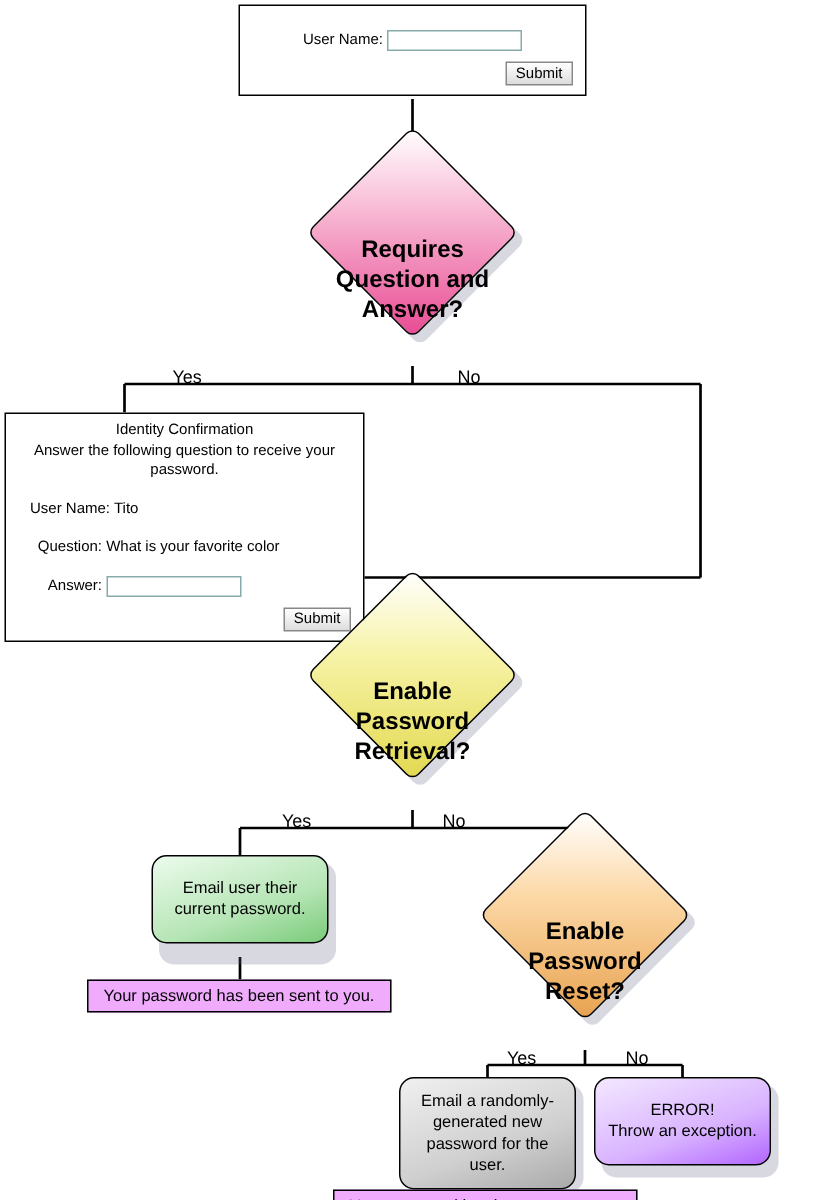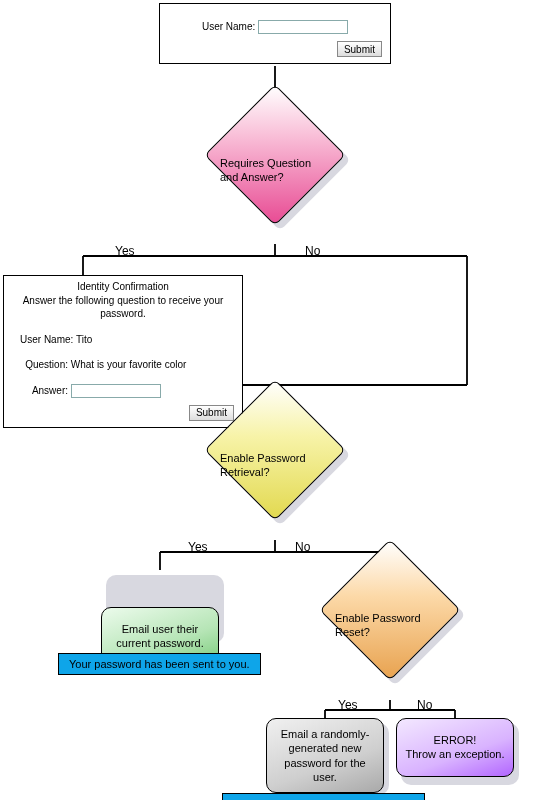--- a/index.html
+++ b/index.html
@@ -71,41 +71,42 @@
     position: absolute;
     width: 100px;
     height: 100px;
     transform: rotate(45deg);
     background: rgba(100,100,130,0.25);
     border-radius: 6px;
   }
   .diamond-label {
     position: absolute;
     width: 110px;
-    text-align: left;
-    font-size: 11px;
+    text-align: center;
+    font-size: 16px;
     line-height: 1.25;
+    font-weight: bold;
   }
   .result-box {
     position: absolute;
     border: 1.5px solid #000;
     border-radius: 10px;
     width: 118px;
     padding: 14px 6px;
     text-align: center;
     font-size: 11px;
     line-height: 1.3;
   }
-  .result-box.green { background: linear-gradient(160deg, #ecfbec 0%, #b6e5b6 60%, #7acb7a 100%); margin-top: 37px; }
+  .result-box.green { background: linear-gradient(160deg, #ecfbec 0%, #b6e5b6 60%, #7acb7a 100%); }
   .result-box.grey  { background: linear-gradient(160deg, #f0f0f0 0%, #cfcfcf 60%, #a9a9a9 100%); }
   .result-box.purple{ background: linear-gradient(160deg, #f3e8ff 0%, #d9b3ff 60%, #b266ff 100%); }
   .caption-box {
     position: absolute;
     border: 1px solid #000;
-    background: #0ea5e9;
+    background: #f0abfc;
     font-size: 11px;
     padding: 4px 10px;
     white-space: nowrap;
   }
   .branch-label {
     position: absolute;
     font-size: 12px;
     background: transparent;
   }
   svg.lines {

